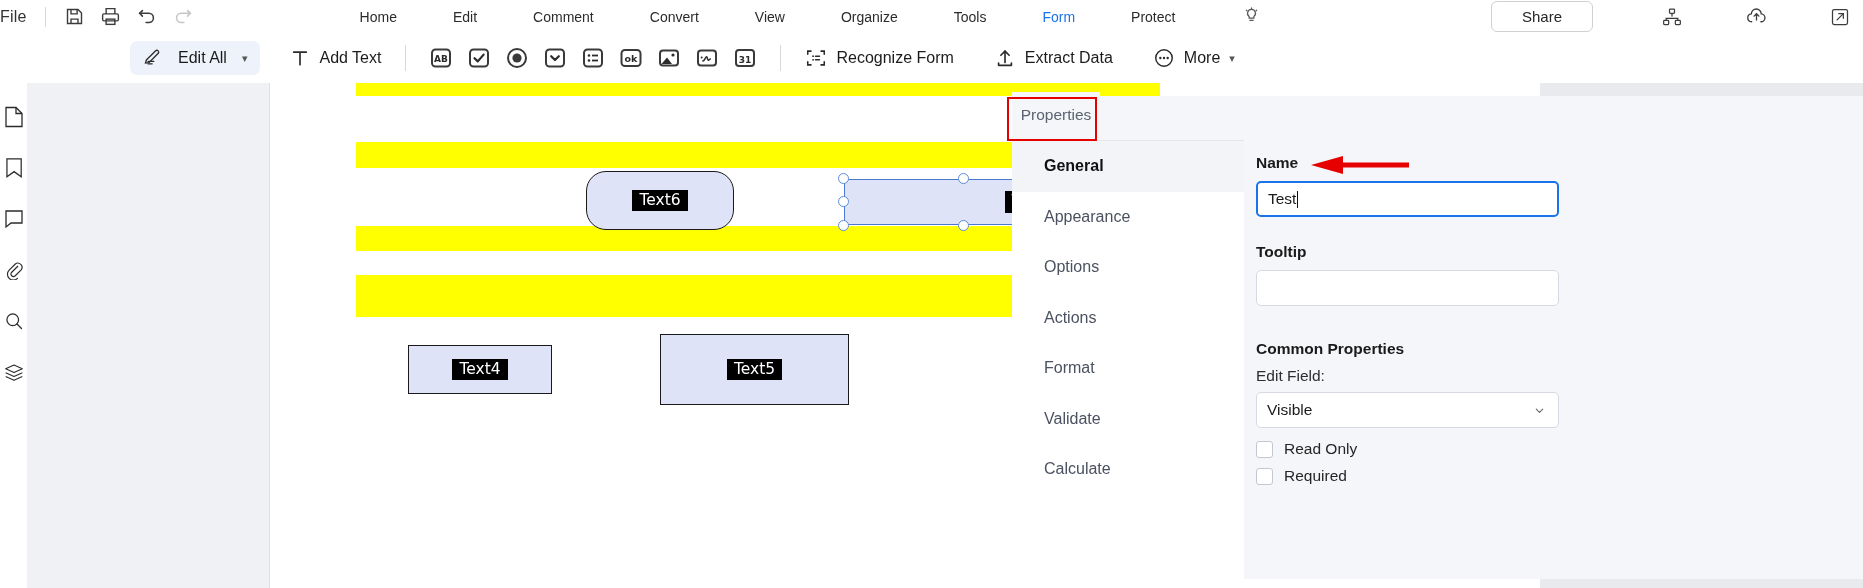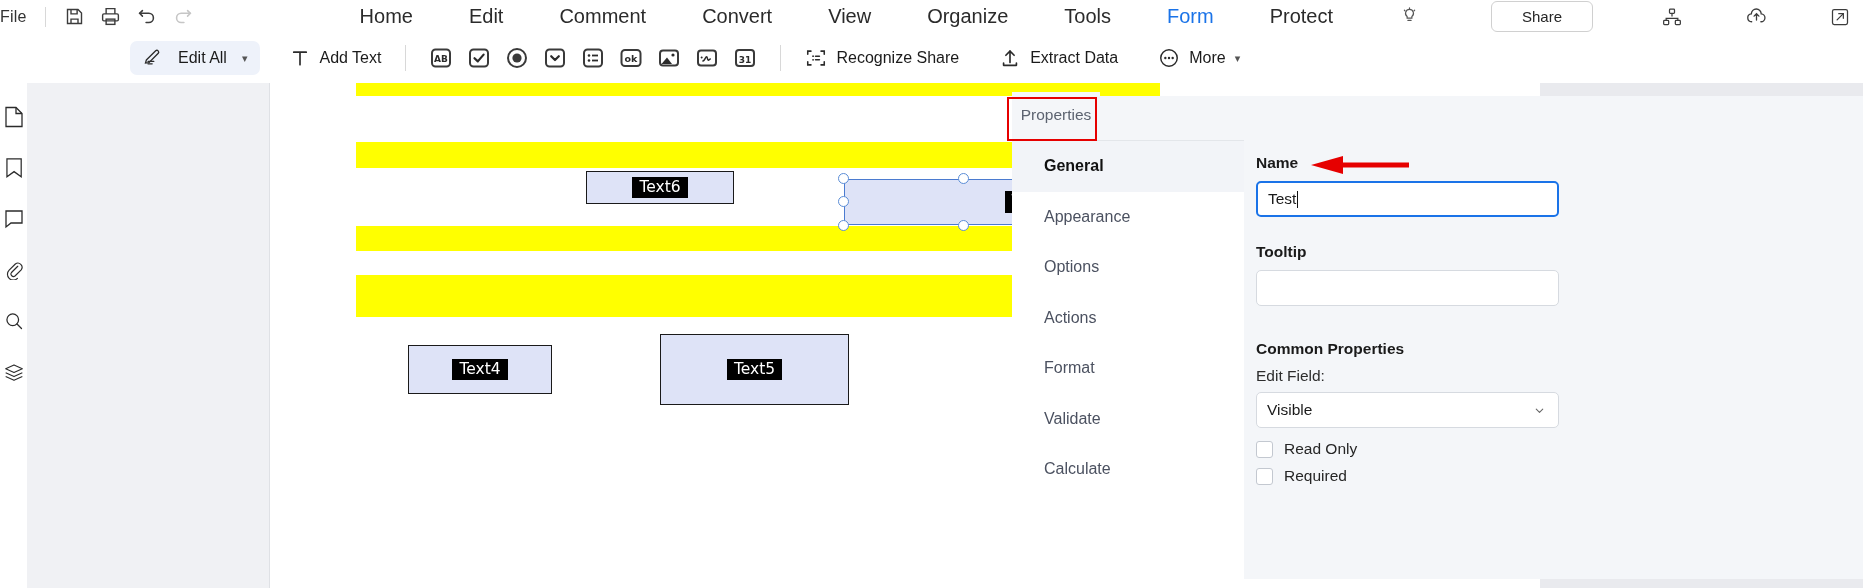--- a/index.html
+++ b/index.html
@@ -23,21 +23,21 @@
     font-size: 16px; color: #333; letter-spacing: .2px;
   }
   .mb-sep { width: 1px; height: 20px; background: #d8d8d8; margin: 0 14px 0 18px; }
   .mb-ico {
     width: 30px; height: 30px; display: flex; align-items: center; justify-content: center;
     margin-right: 6px;
   }
   .mb-ico svg { display: block; }
   .mb-tabs { display: flex; align-items: center; margin-left: 128px; }
   .mb-tab {
-    font-size: 20px; color: #2b2b2b; padding: 4px 0; margin: 0 28px;
+    font-size: 14px; color: #2b2b2b; padding: 4px 0; margin: 0 28px;
     position: relative; white-space: nowrap; font-weight: 500;
   }
   .mb-tab.active { color: #1a73e8; }
   .mb-tab.active:after {
     content: ""; position: absolute; left: -2px; right: -2px; bottom: -7px;
     height: 2.5px; background: #1a73e8;
   }
   .mb-right { margin-left: auto; display: flex; align-items: center; padding-right: 2px; gap: 48px; }
   .share-btn {
     border: 1px solid #d0d0d0; border-radius: 6px;
@@ -320,21 +320,21 @@
     <span class="tb-div"></span>
 
     <span class="tb-item">
       <svg width="22" height="22" viewBox="0 0 24 24" fill="none" stroke="#2b2b2b" stroke-width="1.7" stroke-linecap="round">
         <path d="M3 8V4.5h3.5M21 8V4.5h-3.5M3 16v3.5h3.5M21 16v3.5h-3.5"></path>
         <circle cx="8.8" cy="10" r="1" fill="#2b2b2b" stroke="none"></circle>
           <path d="M11.5 10h4.2"></path>
         <circle cx="8.8" cy="14" r="1" fill="#2b2b2b" stroke="none"></circle>
           <path d="M11.5 14h4.2"></path>
       </svg>
-      <span>Recognize Share</span>
+      <span>Recognize Form</span>
     </span>
 
     <span class="tb-item" style="margin-left:24px">
       <svg width="22" height="22" viewBox="0 0 24 24" fill="none" stroke="#2b2b2b" stroke-width="1.8" stroke-linecap="round" stroke-linejoin="round">
         <path d="M12 17V4.5"></path>
           <path d="M7.5 9 12 4.5 16.5 9"></path>
           <path d="M5 17.5v2.5h14v-2.5"></path>
       </svg>
       <span>Extract Data</span>
     </span>
@@ -391,21 +391,21 @@
   <div class="thumbpane"></div>
 
   <div class="docarea">
     <div class="page">
 
       <div class="hl" style="left:86px;  top:0px;   width:804px;  height:13px;"></div>
       <div class="hl" style="left:86px;  top:59px;  width:1184px; height:26px;"></div>
       <div class="hl" style="left:86px;  top:143px; width:1184px; height:25px;"></div>
       <div class="hl" style="left:86px;  top:192px; width:931px;  height:42px;"></div>
 
-      <div class="field" style="left:316px; top:88px; width:148px; height:33px;">
+      <div class="field" style="left:316px; top:88px; width:148px; height:59px;border-radius:20px;">
         <span class="field-label">Text6</span>
       </div>
 
       <div class="field sel" style="left:574px; top:96px; width:246px; height:46px;">
         <span class="field-label" style="margin-left:120px">Test</span>
       </div>
       <div class="handle" style="left:568px; top:90px;"></div>
       <div class="handle" style="left:688px; top:90px;"></div>
       <div class="handle" style="left:568px; top:113px;"></div>
       <div class="handle" style="left:568px; top:137px;"></div>

